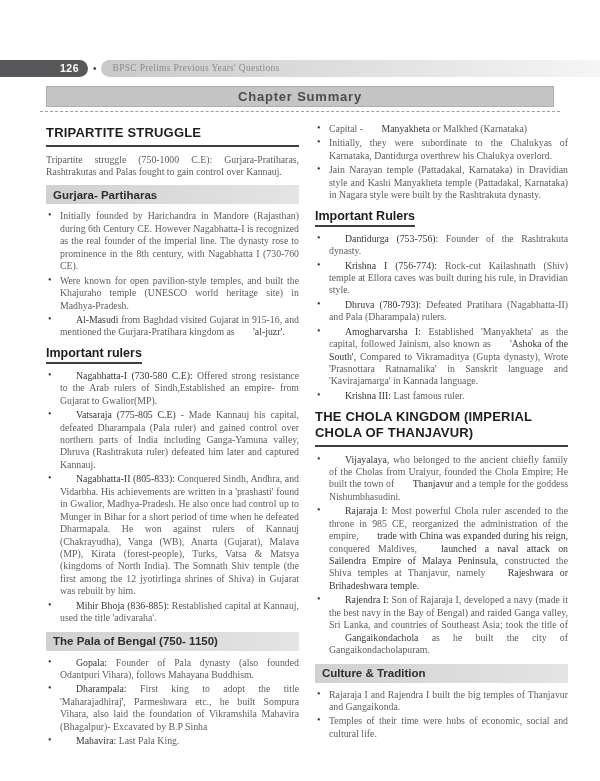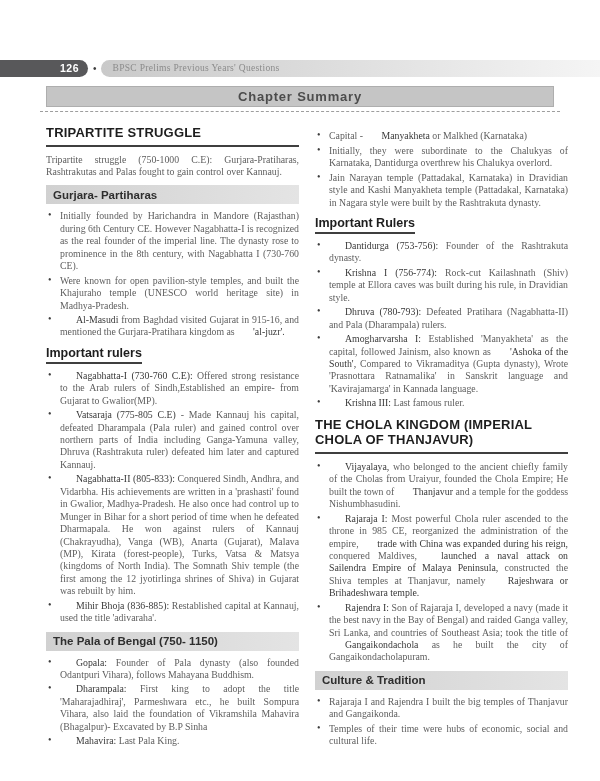--- a/index.html
+++ b/index.html
@@ -18,21 +18,21 @@
   .htitle span{font:9.5px "Liberation Serif",serif;color:#8b8b8b;letter-spacing:.3px;text-align:right;}
 
   
   .banner{position:absolute;top:86px;left:46px;width:508px;height:21px;
           background:var(--banner-bg,#c5c5c5);border:1px solid #aeaeae;box-sizing:border-box;
           display:flex;align-items:center;justify-content:center;
           font:bold 13px "Liberation Sans",sans-serif;color:#4c4c4c;letter-spacing:.8px;}
   .dashes{position:absolute;top:111px;left:40px;width:520px;border-top:1.5px dashed #9e9e9e;}
 
   
-  .columns{position:absolute;top:123px;left:46px;width:522px;display:flex;gap:16px;align-items:flex-end;}
+  .columns{position:absolute;top:123px;left:46px;width:522px;display:flex;gap:16px;}
   .col{width:253px;flex:0 0 253px;}
 
   .h1{font:bold 13px/1.2 "Liberation Sans",sans-serif;color:#1e1e1e;letter-spacing:.2px;
       border-bottom:2.5px solid #3f3f3f;padding-bottom:4px;margin:2px 0 7px;}
   .h2{display:table;font:bold 12.5px "Liberation Sans",sans-serif;color:#1e1e1e;
       border-bottom:2px solid #3f3f3f;padding-bottom:2px;margin:7px 0 6px;}
   .bar{background:linear-gradient(to right,#d1d1d1,#e4e4e4);
        font:bold 11.5px "Liberation Sans",sans-serif;color:#2e2e2e;
        padding:3.5px 7px;margin:2px 0 6px;}
   .para{font:9.8px/1.27 "Liberation Serif",serif;color:var(--body-text,#5d5d5d);
@@ -65,21 +65,21 @@
         <div class="h1">TRIPARTITE STRUGGLE</div>
         <div class="para">Tripartite struggle (750-1000 C.E): Gurjara-Pratiharas, Rashtrakutas and Palas fought to gain control over Kannauj.</div>
         <div class="bar">Gurjara- Partiharas</div>
         <ul class="bullets">
           <li>Initially founded by Harichandra in Mandore (Rajasthan) during 6th Century CE. However Nagabhatta-I is recognized as the real founder of the imperial line. The dynasty rose to prominence in the 8th century, with Nagabhatta I (730-760 CE).</li>
           <li>Were known for open pavilion-style temples, and built the Khajuraho temple (UNESCO world heritage site) in Madhya-Pradesh.</li>
           <li><b>Al-Masudi</b> from Baghdad visited Gujarat in 915-16, and mentioned the Gurjara-Pratihara kingdom as <b>'al-juzr'.</b></li>
         </ul>
         <div class="h2">Important rulers</div>
         <ul class="bullets">
-          <li><b>Nagabhatta-I (730-760 C.E):</b> Offered strong resistance to the Arab rulers of Sindh,Established an empire- from Gujarat to Gwalior(MP).</li>
+          <li><b>Nagabhatta-I (730-580 C.E):</b> Offered strong resistance to the Arab rulers of Sindh,Established an empire- from Gujarat to Gwalior(MP).</li>
           <li><b>Vatsaraja (775-805 C.E)</b> - Made Kannauj his capital, defeated Dharampala (Pala ruler) and gained control over northern parts of India including Ganga-Yamuna valley, Dhruva (Rashtrakuta ruler) defeated him later and captured Kannauj.</li>
           <li><b>Nagabhatta-II (805-833):</b> Conquered Sindh, Andhra, and Vidarbha. His achievements are written in a 'prashasti' found in Gwalior, Madhya-Pradesh. He also once had control up to Munger in Bihar for a short period of time when he defeated Dharmapala. He won against rulers of Kannauj (Chakrayudha), Vanga (WB), Anarta (Gujarat), Malava (MP), Kirata (forest-people), Turks, Vatsa &amp; Matsya (kingdoms of North India). The Somnath Shiv temple (the first among the 12 jyotirlinga shrines of Shiva) in Gujarat was rebuilt by him.</li>
           <li><b>Mihir Bhoja (836-885):</b> Restablished capital at Kannauj, used the title 'adivaraha'.</li>
         </ul>
         <div class="bar">The Pala of Bengal (750- 1150)</div>
         <ul class="bullets">
           <li><b>Gopala:</b> Founder of Pala dynasty (also founded Odantpuri Vihara), follows Mahayana Buddhism.</li>
           <li><b>Dharampala:</b> First king to adopt the title 'Maharajadhiraj', Parmeshwara etc., he built Sompura Vihara, also laid the foundation of Vikramshila Mahavira (Bhagalpur)- Excavated by B.P Sinha</li>
           <li><b>Mahavira:</b> Last Pala King.</li>
         </ul>

